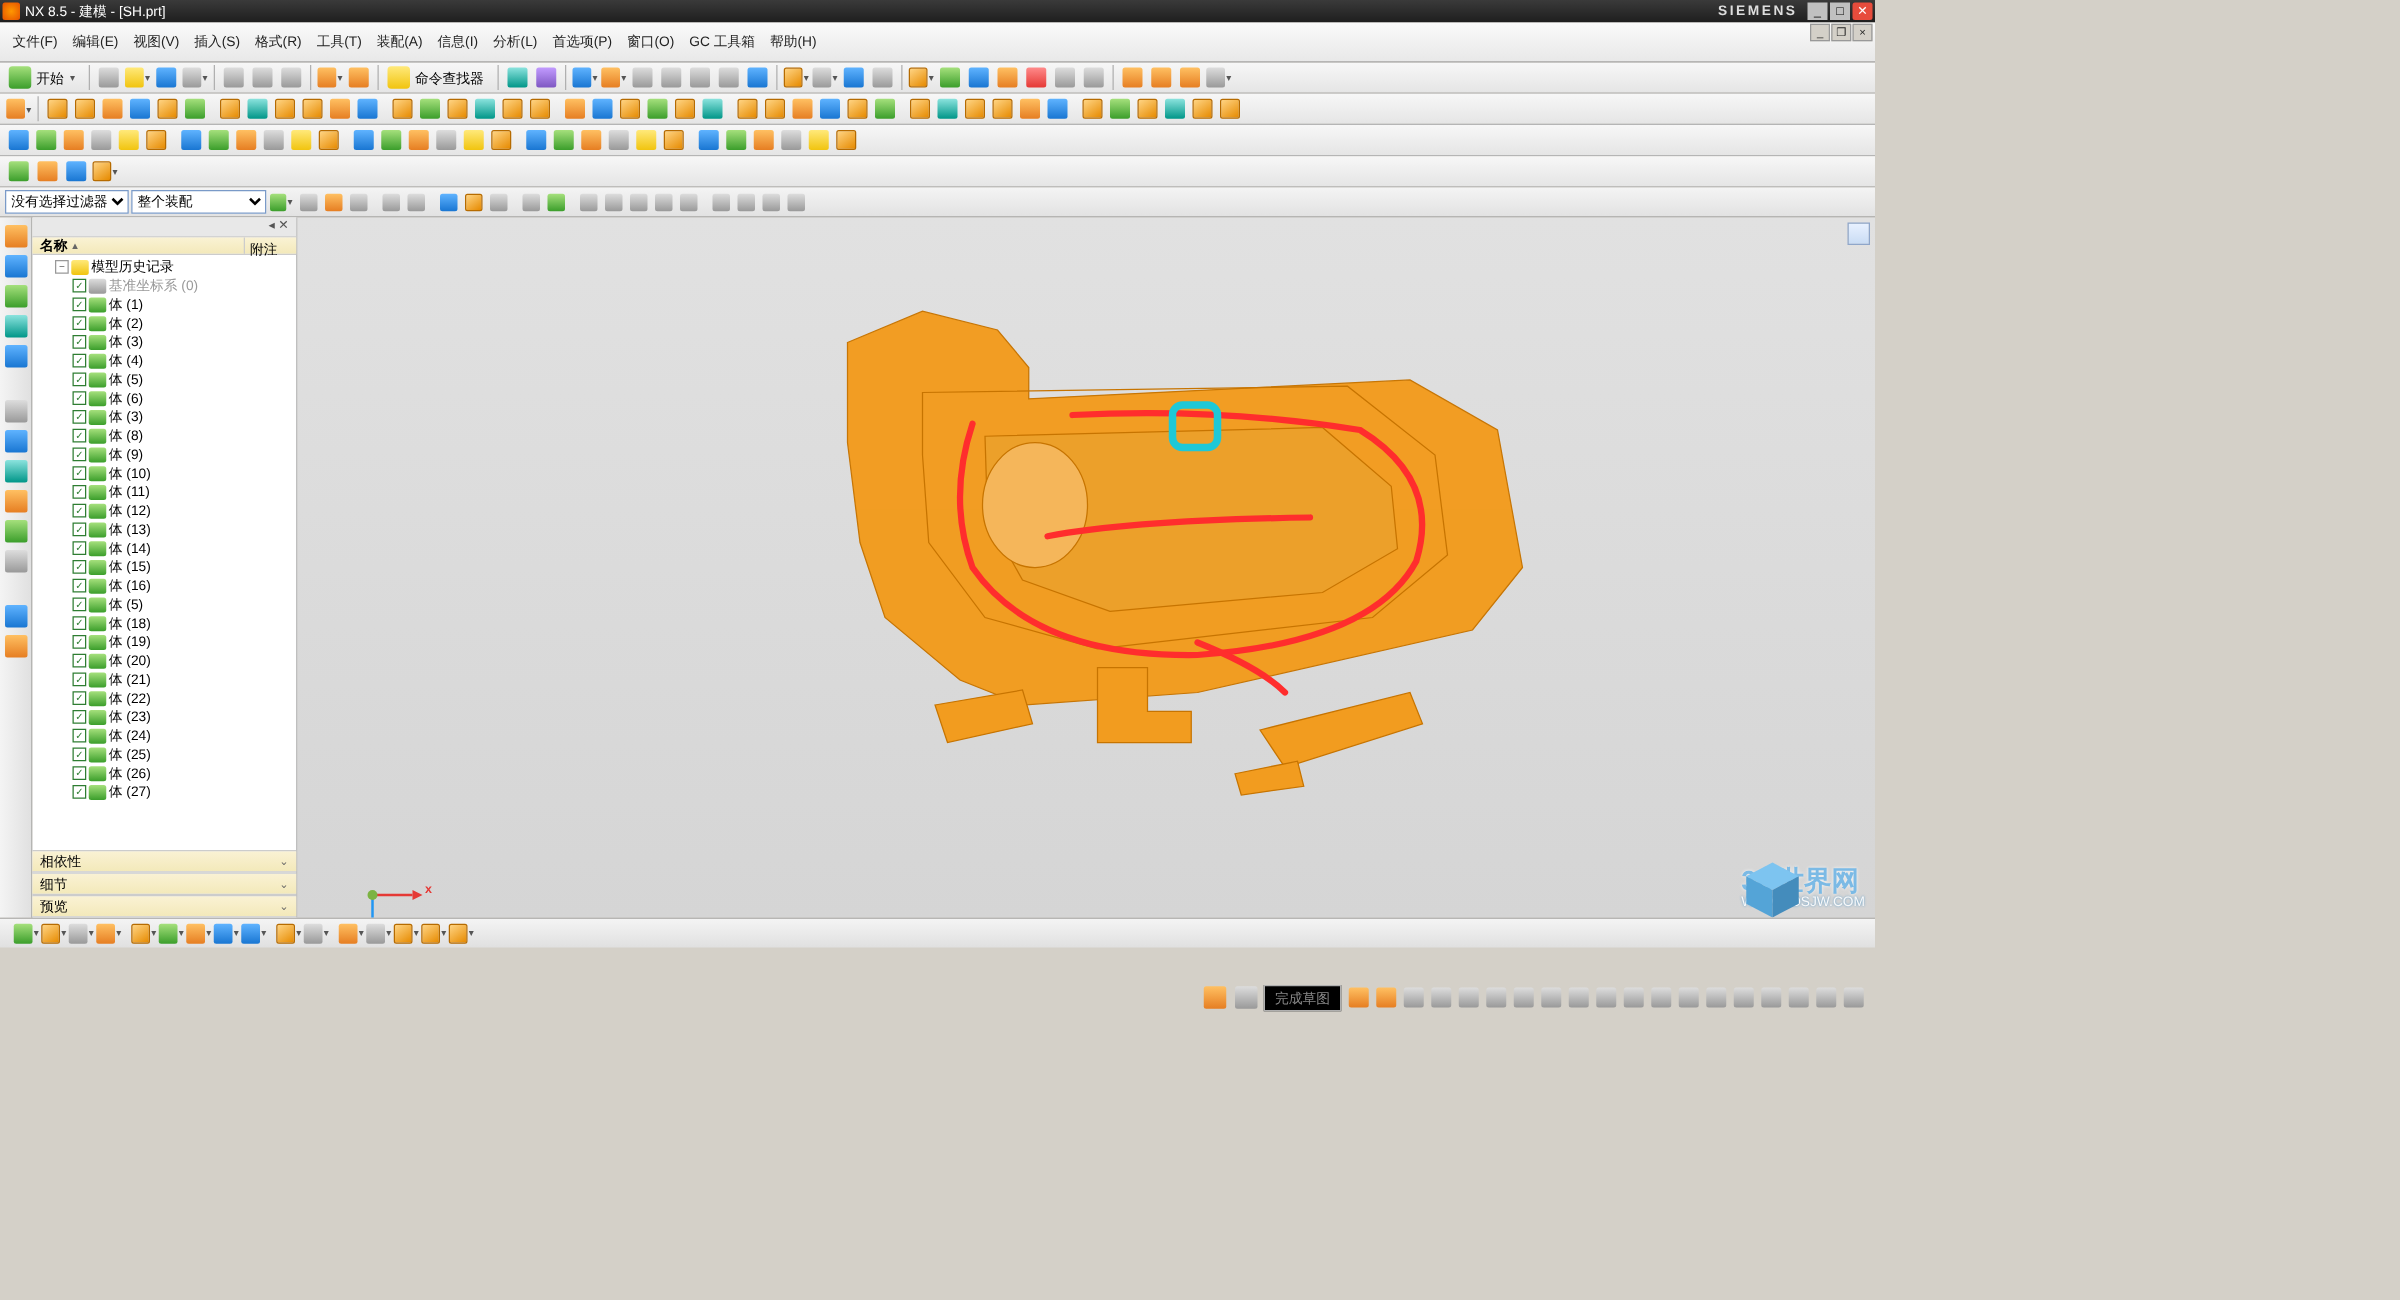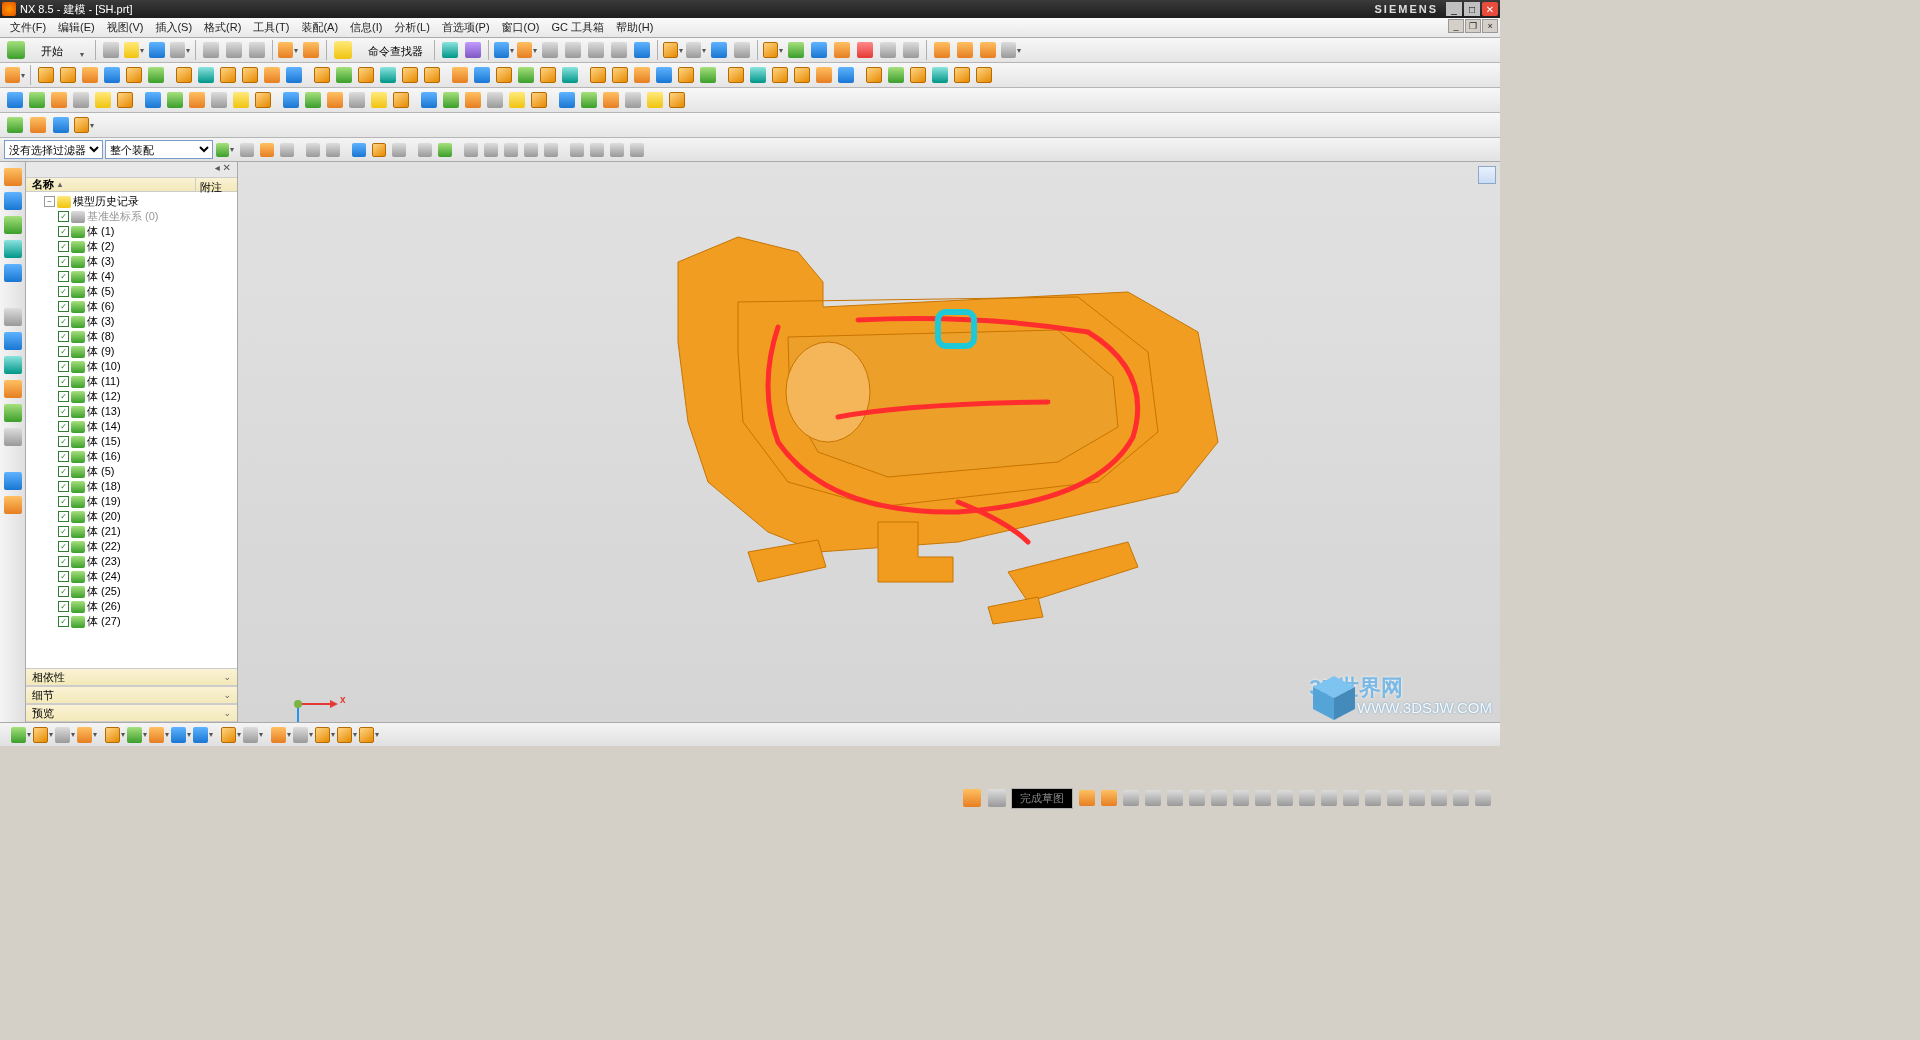--- a/index.html
+++ b/index.html
@@ -7,31 +7,31 @@
 
 
 .titlebar { height:18px; background:linear-gradient(#3a3a3a,#1e1e1e); color:#fff; display:flex; align-items:center; padding:0 2px; }
 .titlebar .app-icon { width:14px; height:14px; margin-right:4px; background:radial-gradient(circle,#ff9800,#e65100); border-radius:2px; }
 .titlebar .brand { margin-left:auto; font-weight:bold; letter-spacing:2px; color:#ddd; margin-right:6px; }
 .winbtn { width:16px; height:14px; margin-left:2px; display:inline-flex; align-items:center; justify-content:center; font-size:10px; }
 .winbtn.min,.winbtn.max { background:#c0c0c0; color:#000; }
 .winbtn.close { background:#e74c3c; color:#fff; border-radius:2px; }
 
 
-.menubar { height:20px; background:linear-gradient(#fafafa,#e8e8e8); display:flex; align-items:center; padding:0 4px; border-bottom:1px solid #aaa; position:relative; }
+.menubar { height:32px; background:linear-gradient(#fafafa,#e8e8e8); display:flex; align-items:center; padding:0 4px; border-bottom:1px solid #aaa; position:relative; }
 .menubar span { padding:0 6px; color:#222; cursor:default; }
 .menubar .docbtns { position:absolute; right:2px; top:1px; display:flex; }
 .docbtn { width:16px; height:14px; background:#d4d0c8; border:1px solid #999; margin-left:1px; font-size:9px; display:flex; align-items:center; justify-content:center; }
 
 
 .toolbar { background:linear-gradient(#f7f7f7,#e5e5e5); border-bottom:1px solid #b5b5b5; display:flex; align-items:center; padding:1px 4px; flex-wrap:nowrap; gap:1px; }
 .tbtn { width:22px; height:22px; display:inline-flex; align-items:center; justify-content:center; border:1px solid transparent; border-radius:2px; }
 .tsep { width:1px; height:20px; background:#b0b0b0; margin:0 3px; }
 .tbtn .ic { width:16px; height:16px; display:block; border-radius:2px; }
-.start-btn { padding:0 6px 0 2px; display:flex; align-items:flex-end; gap:16px; border:1px solid transparent; }
+.start-btn { padding:0 6px 0 2px; display:flex; align-items:center; gap:4px; border:1px solid transparent; }
 .start-btn .ic { width:18px; height:18px; border-radius:3px; }
 .drop-arrow::after { content:"▾"; font-size:8px; margin-left:1px; color:#555; }
 
 
 .c-blue{background:linear-gradient(#5fb3ff,#1976d2);} .c-green{background:linear-gradient(#a5e07c,#3b9e2b);}
 .c-orange{background:linear-gradient(#ffc062,#e67e22);} .c-yellow{background:linear-gradient(#ffe97a,#f1c40f);}
 .c-red{background:linear-gradient(#ff8a8a,#e53935);} .c-purple{background:linear-gradient(#c29bff,#7e57c2);}
 .c-gray{background:linear-gradient(#ddd,#999);} .c-teal{background:linear-gradient(#8be3de,#009688);}
 .c-box{background:linear-gradient(145deg,#ffd483,#e68a00);border:1px solid #b66b00;}
 
@@ -76,21 +76,21 @@
 
 
 .sketchbar { position:absolute; bottom:0; right:0; height:26px; display:flex; align-items:center; gap:3px; padding:0 6px 2px 0; }
 .sketchbar .skic { width:22px; height:22px; display:inline-flex; align-items:center; justify-content:center; }
 .sketchbar .lbl { background:#000000; padding:2px 8px; border:1px solid #b0b0b0; color:#888; }
 
 
 .watermark { position:absolute; right:8px; bottom:6px; display:flex; align-items:center; gap:6px; opacity:.85; }
 .watermark .wcube { width:50px; height:50px; }
 .watermark .wtxt { font-size:22px; font-weight:bold; color:#6bb5e8; text-shadow:0 0 3px #fff; line-height:1; }
-.watermark .wurl { font-size:15px; color:#fff; text-shadow:0 0 2px #3a8dc9;margin-left:48px; }
+.watermark .wurl { font-size:11px; color:#fff; text-shadow:0 0 2px #3a8dc9; }
 </style>
 </head>
 <body>
 
 <div class="titlebar">
   <span class="app-icon"></span>
   <span>NX 8.5 - 建模 - [SH.prt]</span>
   <span class="brand">SIEMENS</span>
   <span class="winbtn min">_</span>
   <span class="winbtn max">□</span>

